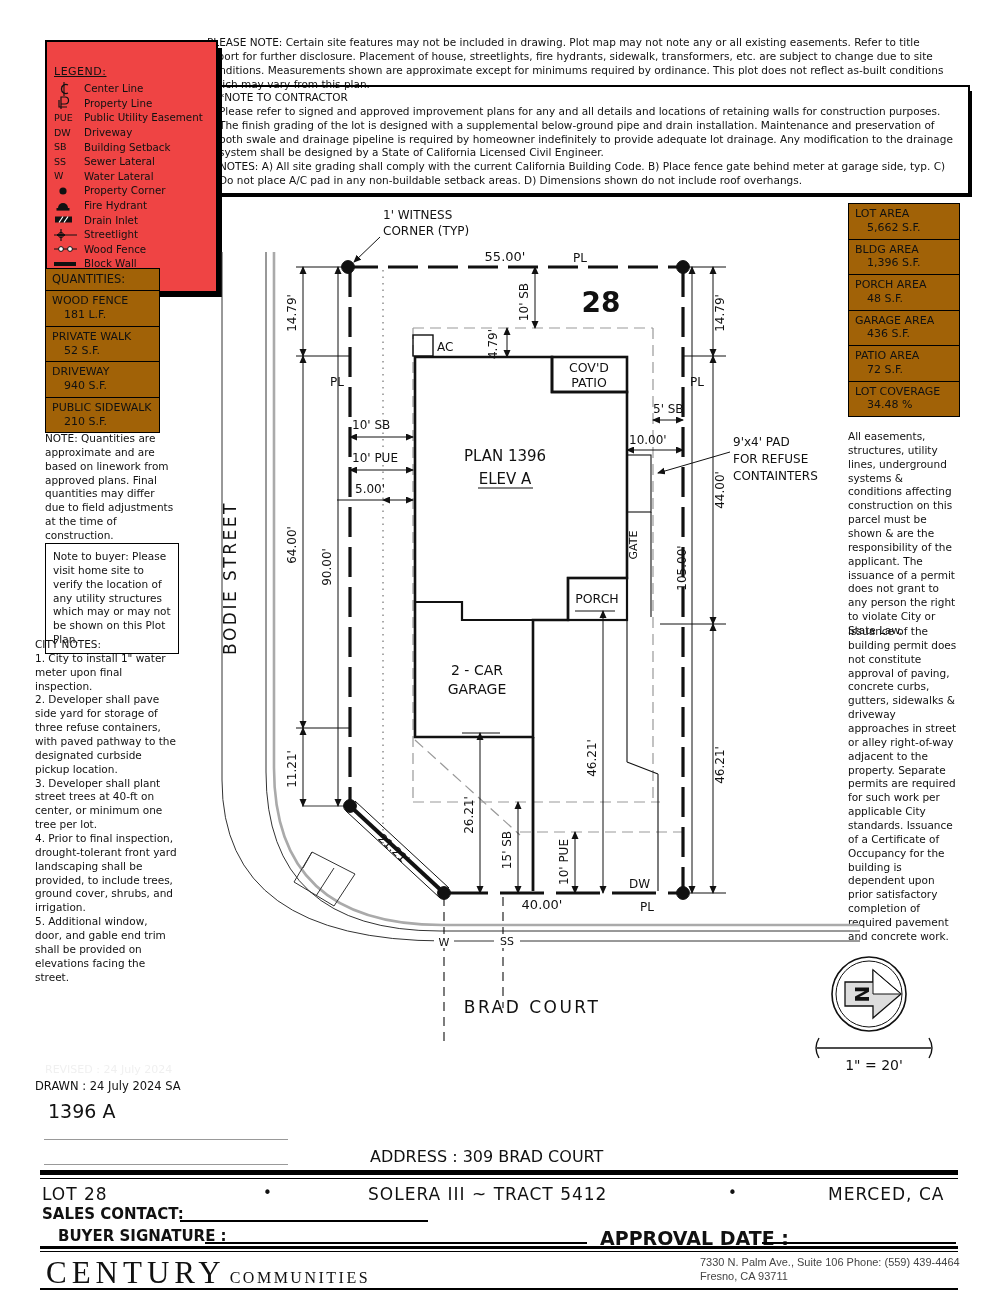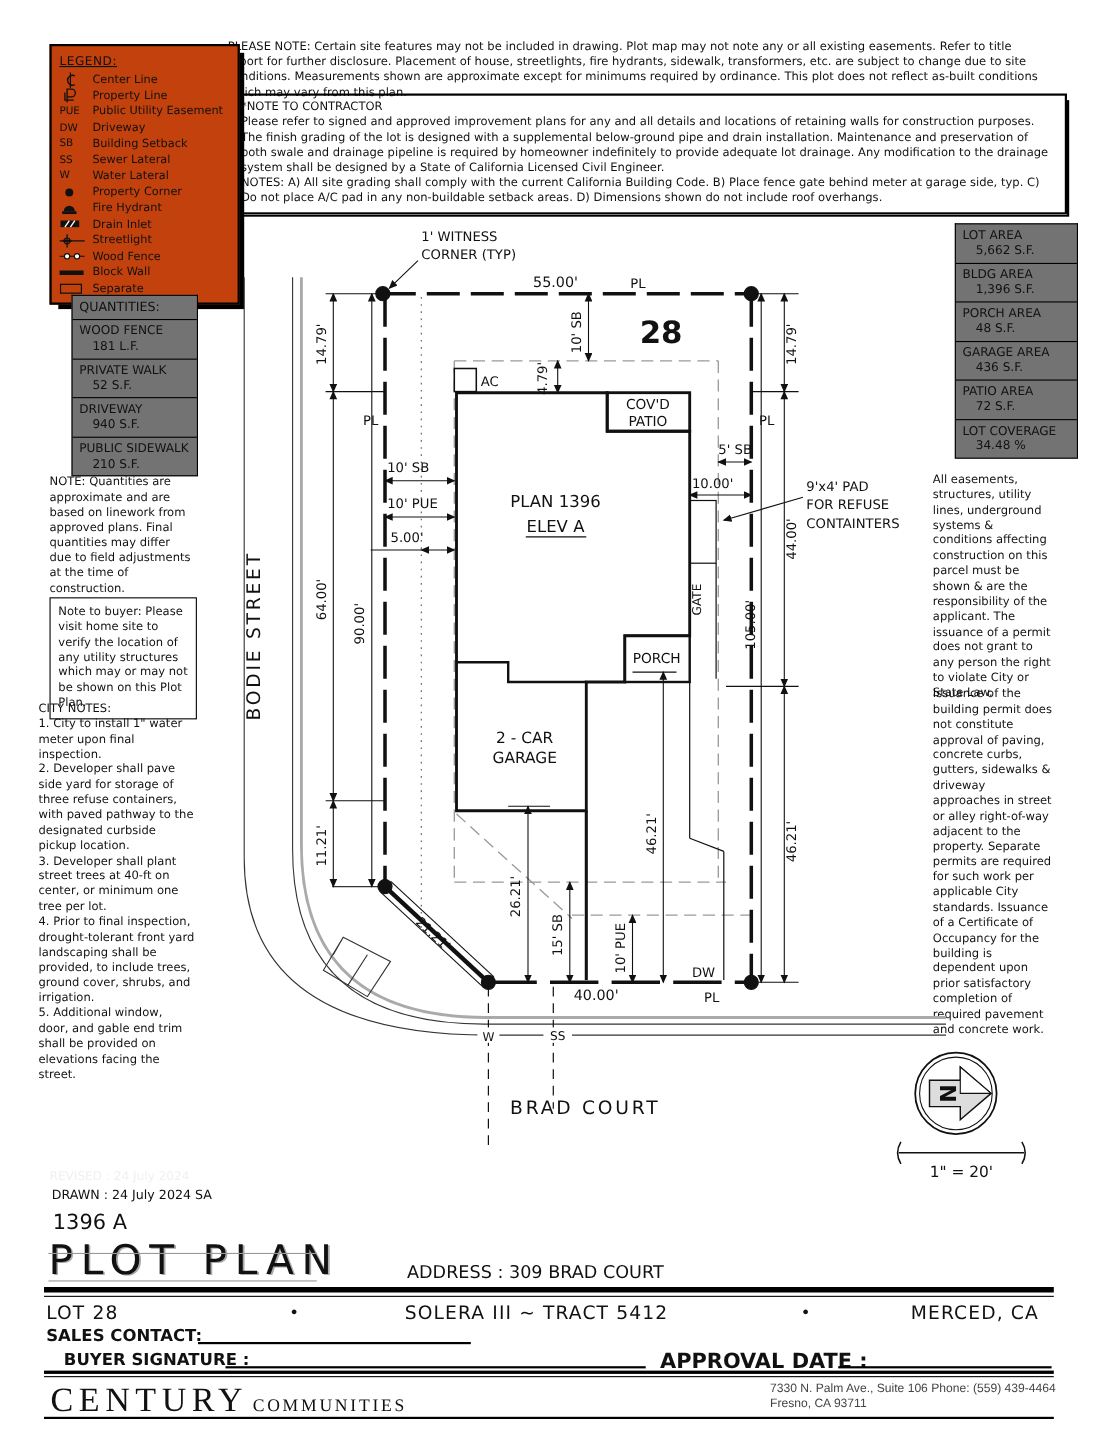--- a/index.html
+++ b/index.html
@@ -1,27 +1,27 @@
 <!DOCTYPE html>
 <html><head>
 <meta charset="utf-8">
 <style>
   html,body{margin:0;padding:0;background:#fff;}
   .page{position:relative;width:1000px;height:1302px;background:#fff;overflow:hidden;
         font-family:"DejaVu Sans",sans-serif;color:#111;}
   .abs{position:absolute;}
   .note{font-size:10.5px;line-height:1.32;white-space:pre-line;}
   
-  .legendbox{left:45px;top:40px;width:156px;border:2px solid #000;background:#c2410c;
-             box-shadow:6px 6px 0 -2px #000;padding:7px 6px 6px 7px;}
+  .legendbox{left:45px;top:40px;width:156px;border:2px solid #000;background:#ef4444;
+             box-shadow:6px 6px 0 -2px #000;padding:23px 6px 6px 7px;}
   .ltitle{font-size:11px;text-decoration:underline;margin-bottom:3px;letter-spacing:.5px;}
   .lrow{display:flex;align-items:center;height:14.6px;font-size:10.3px;}
   .lsym{width:30px;flex:0 0 30px;font-size:9.5px;display:flex;align-items:center;}
   
-  .tbox{border:1.6px solid #000;border-bottom:none;background:#737373;margin-left:20px;}
+  .tbox{border:1.6px solid #000;border-bottom:none;background:#a16207;}
   .trow{border-bottom:1.6px solid #000;padding:3px 4px 4px 6px;font-size:11px;line-height:1.25;}
   .trow .val{padding-left:12px;}
   .boxed{border:1.6px solid #000;padding:6px 7px;}
   .ctrbox{left:210px;top:85px;width:742px;border:2px solid #000;padding:4px 7px 5px 7px;
           box-shadow:4px 4px 0 -2px #000;}
   
   .rule{background:#000;}
   .handbig{font-family:"DejaVu Sans",sans-serif;}
   svg text{font-family:"DejaVu Sans",sans-serif;fill:#111;}
   .uline{border-bottom:2px solid #000;}
@@ -349,23 +349,22 @@
     <g stroke="#111" stroke-width="1.4" fill="none">
       <line x1="12" y1="100" x2="126" y2="100"></line>
       <path d="M14,90 Q8,100 14,110"></path>
         <path d="M124,90 Q130,100 124,110"></path>
     </g>
     <text x="69" y="122" text-anchor="middle" font-size="14">1" = 20'</text>
   </svg>
 
 
   <div class="abs" style="left:45px;top:1063px;font-size:11px;color:#f0f0f0;">REVISED :  24 July 2024</div>
-  <div class="abs" style="left:47px;top:1079px;font-size:11.5px;">DRAWN :  24 July 2024  SA</div>
+  <div class="abs" style="left:35px;top:1079px;font-size:11.5px;">DRAWN :  24 July 2024  SA</div>
   <div class="abs" style="left:48px;top:1100px;font-size:19px;">1396  A</div>
-  <div class="abs handbig" style="left:44px;top:1124px;font-size:37px;letter-spacing:7px;text-shadow:1.5px 1.5px 0 #aaa;">PLOT PLAN</div>
   <div class="abs" style="left:44px;top:1139px;width:244px;height:1px;background:#999;"></div>
   <div class="abs" style="left:44px;top:1164px;width:244px;height:1px;background:#999;"></div>
   <div class="abs" style="left:370px;top:1147px;font-size:16px;">ADDRESS :  309 BRAD COURT</div>
 
   <div class="abs rule" style="left:40px;top:1170px;width:918px;height:5px;"></div>
   <div class="abs rule" style="left:40px;top:1178px;width:918px;height:1px;"></div>
 
   <div class="abs" style="left:42px;top:1184px;font-size:17px;letter-spacing:1px;">LOT 28</div>
   <div class="abs" style="left:263px;top:1184px;font-size:15px;">•</div>
   <div class="abs" style="left:368px;top:1184px;font-size:17px;letter-spacing:1px;">SOLERA III ~ TRACT 5412</div>

